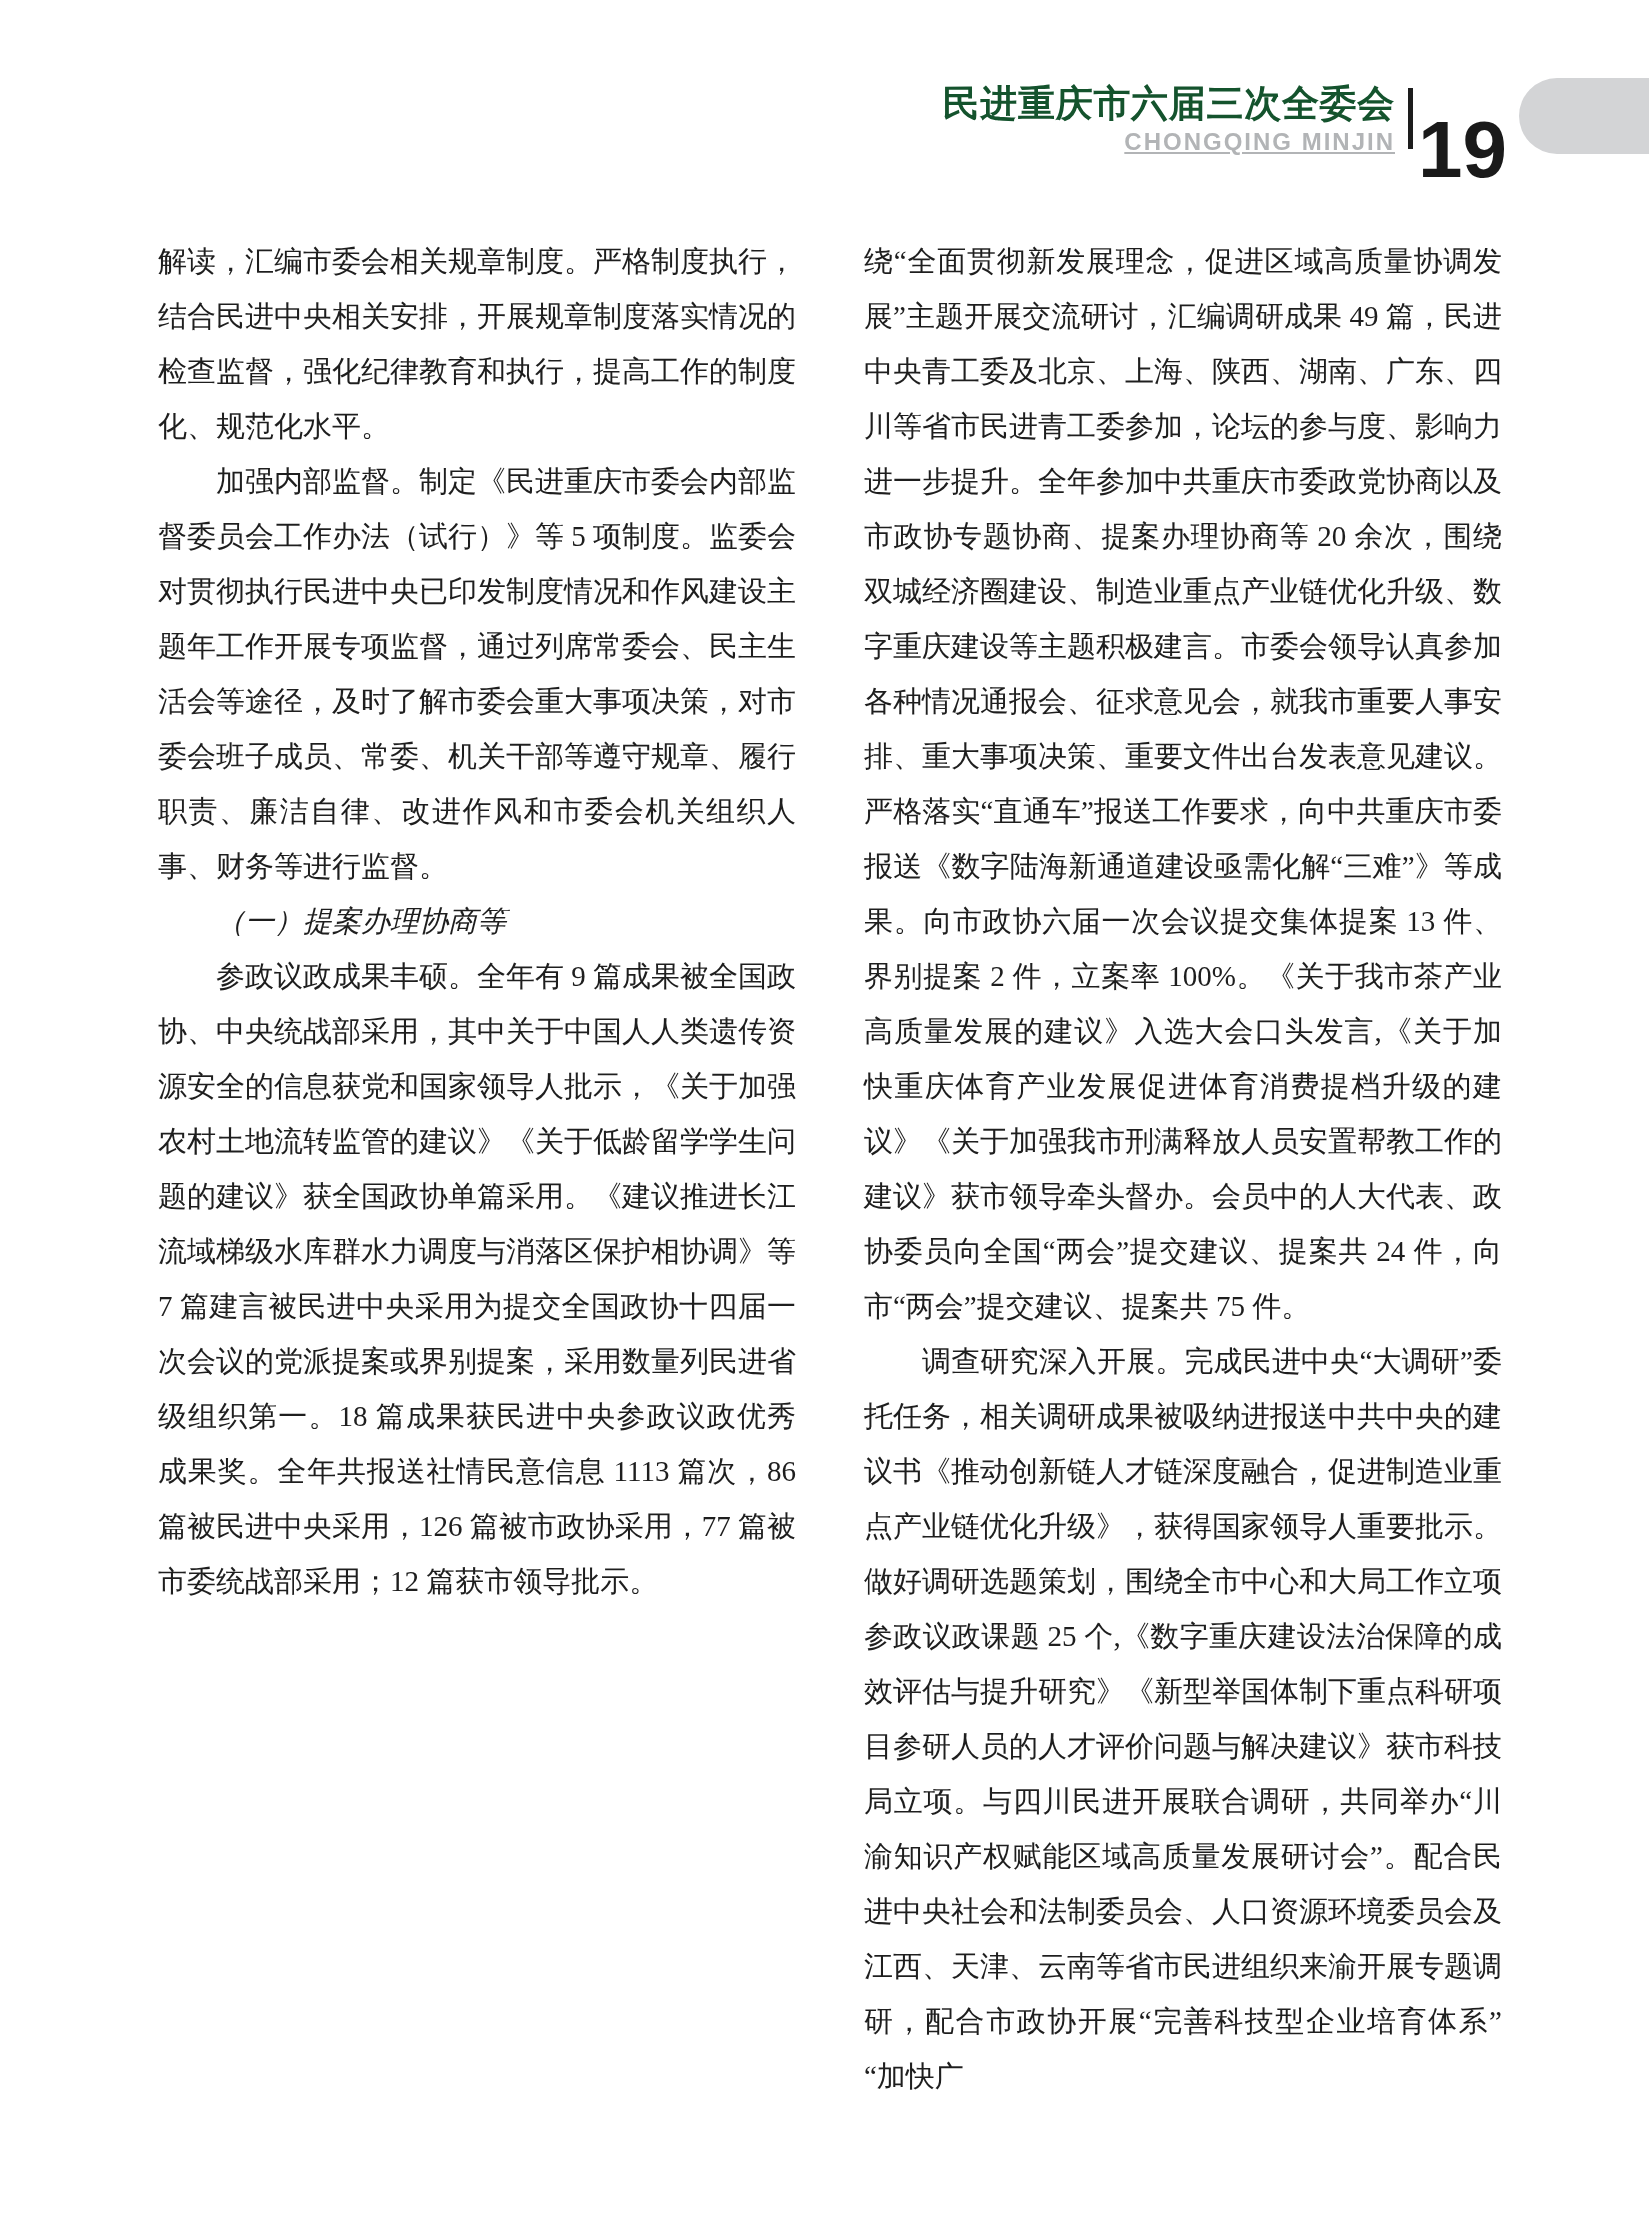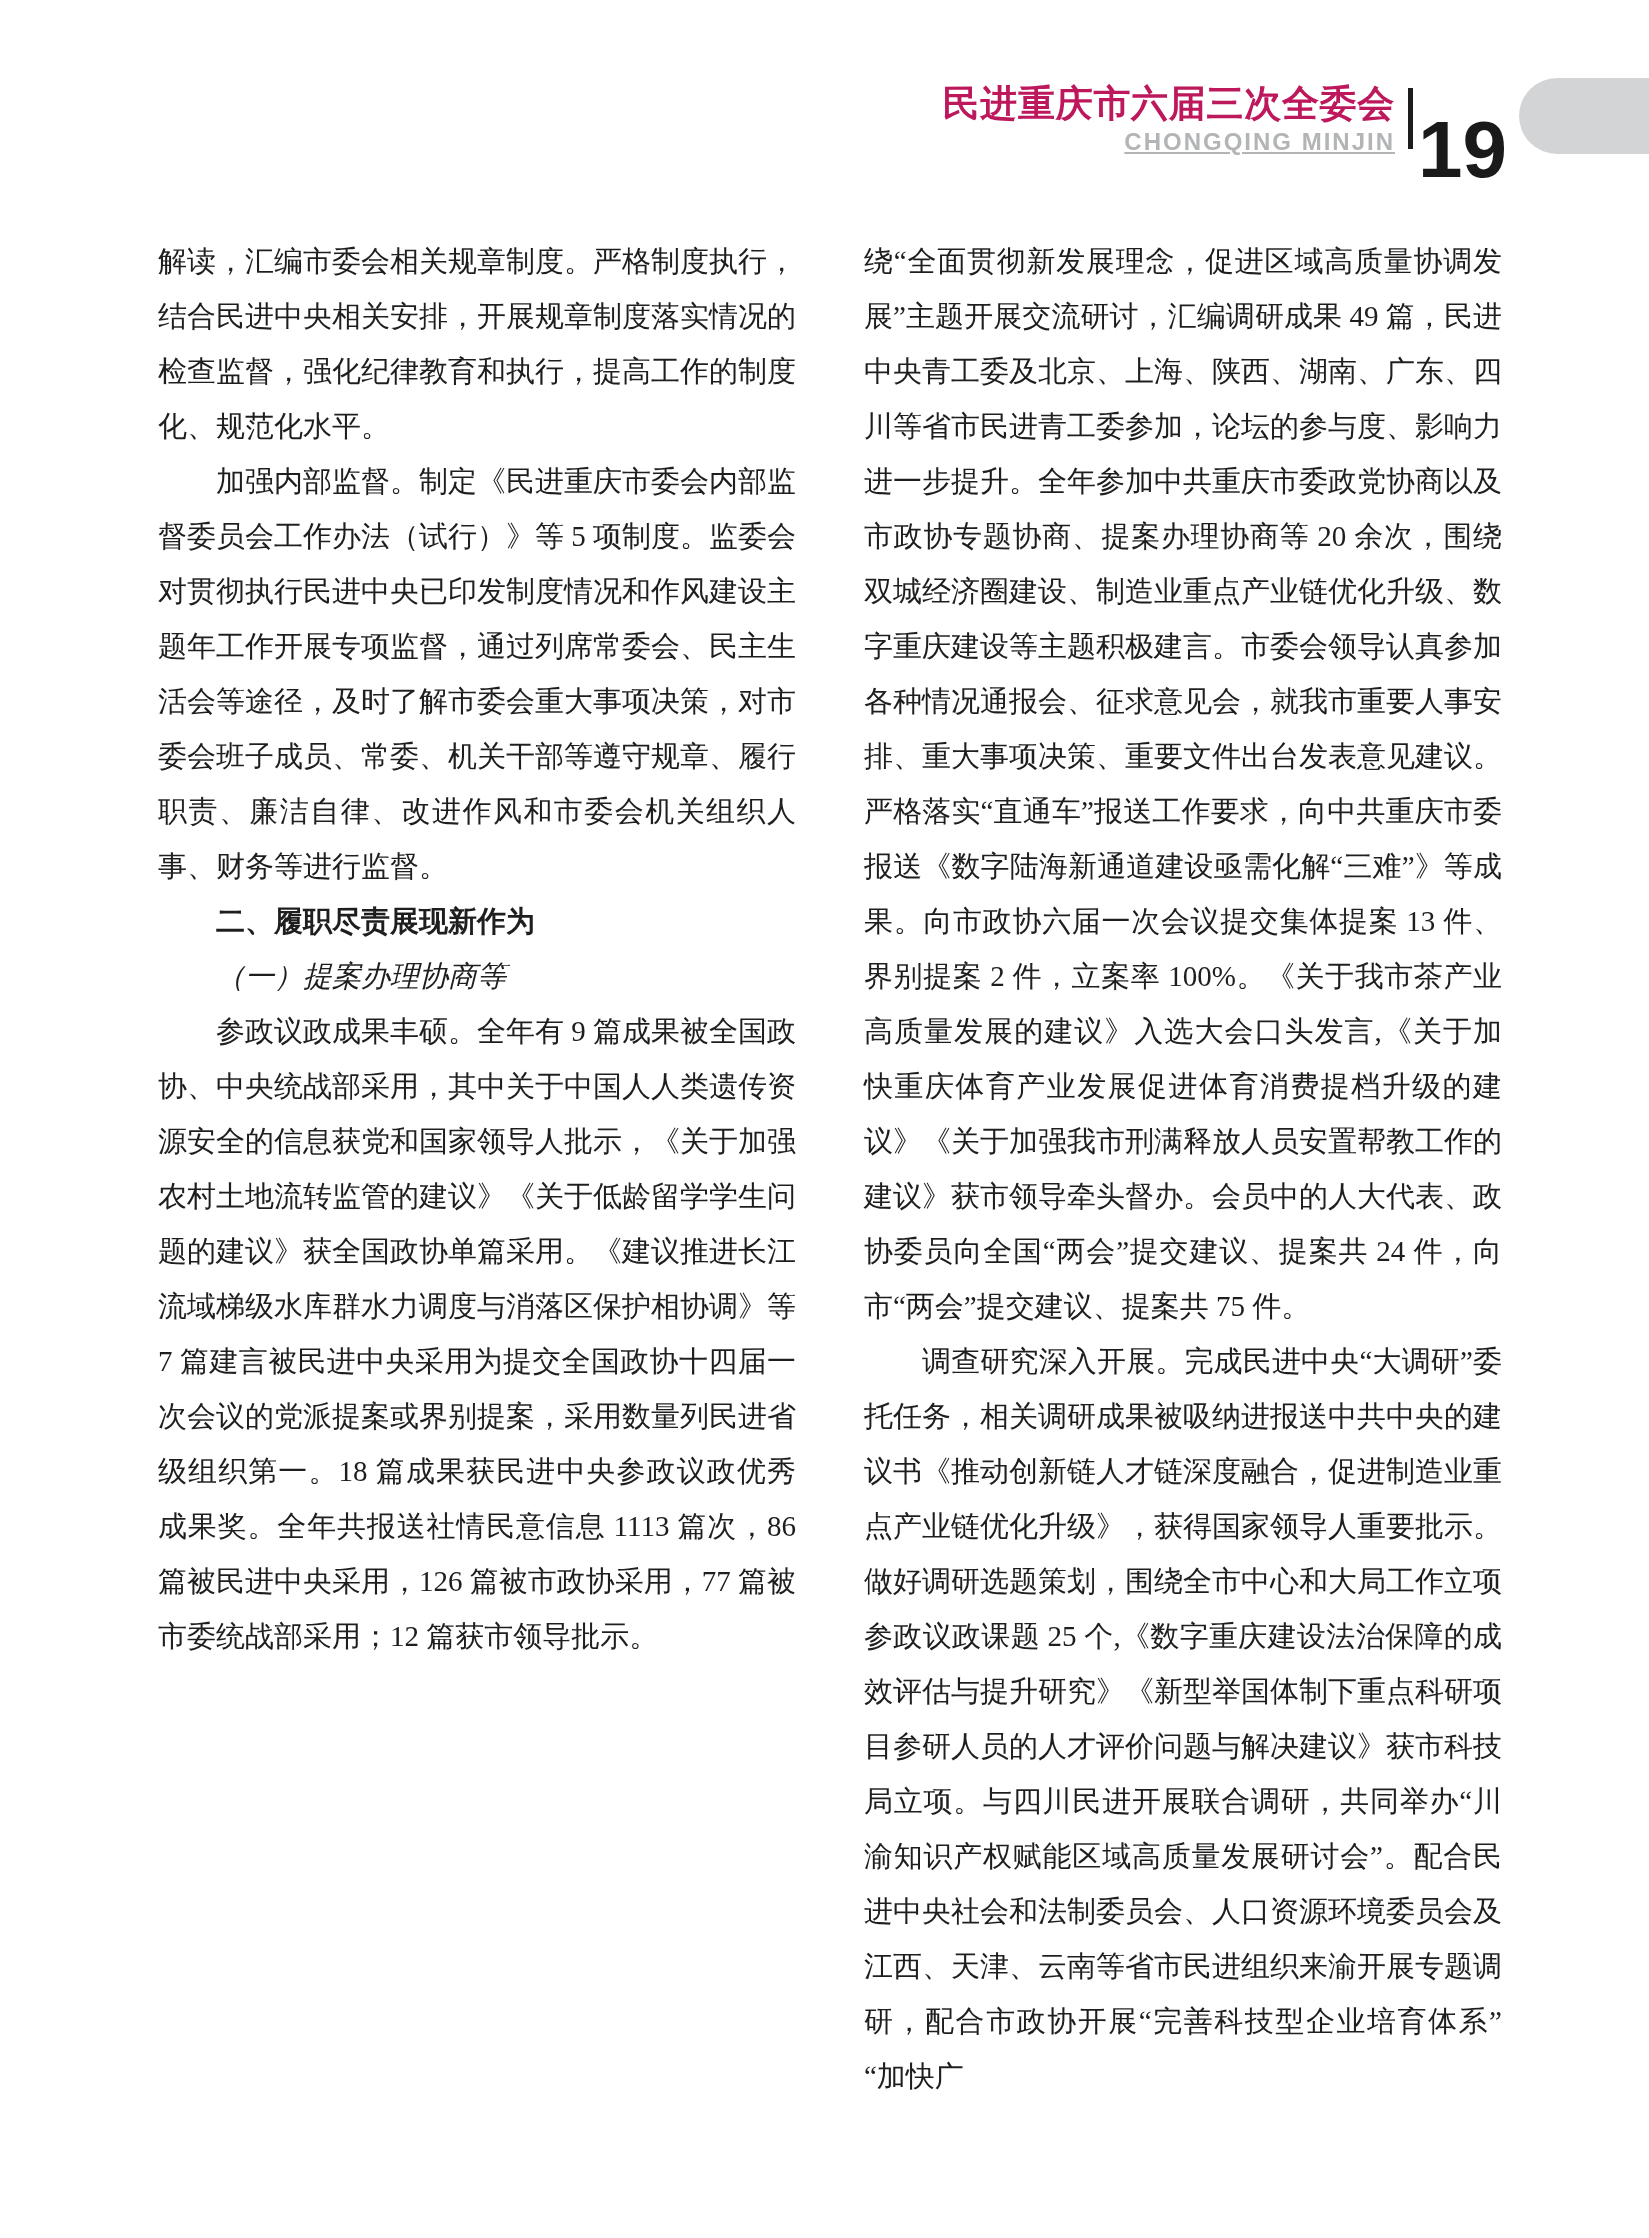--- a/index.html
+++ b/index.html
@@ -21,21 +21,21 @@
     top: 84px;
     text-align: right;
     white-space: nowrap;
   }
   .title-cn {
     font-family: "Liberation Sans", "DejaVu Sans", sans-serif;
     font-weight: 700;
     font-size: 37px;
     line-height: 39px;
     letter-spacing: 0.7px;
-    color: #be185d;
+    color: #14532d;
   }
   .title-en {
     margin-top: 6.7px;
     font-family: "Liberation Sans", "DejaVu Sans", sans-serif;
     font-weight: 700;
     font-size: 24px;
     line-height: 24px;
     letter-spacing: 2px;
     color: #b2b4b6;
     text-decoration: underline;
@@ -107,21 +107,20 @@
     </div>
     <div class="header-divider"></div>
     <div class="page-num">19</div>
     <div class="corner-tab"></div>
   </div>
 
   <div class="columns">
     <div class="column">
         <p class="para body">解读，汇编市委会相关规章制度。严格制度执行，结合民进中央相关安排，开展规章制度落实情况的检查监督，强化纪律教育和执行，提高工作的制度化、规范化水平。</p>
         <p class="para body indent">加强内部监督。制定《民进重庆市委会内部监督委员会工作办法（试行）》等 5 项制度。监委会对贯彻执行民进中央已印发制度情况和作风建设主题年工作开展专项监督，通过列席常委会、民主生活会等途径，及时了解市委会重大事项决策，对市委会班子成员、常委、机关干部等遵守规章、履行职责、廉洁自律、改进作风和市委会机关组织人事、财务等进行监督。</p>
-        <p class="para heading indent">二、履职尽责展现新作为</p>
         <p class="para subheading indent">（一）提案办理协商等</p>
         <p class="para body indent">参政议政成果丰硕。全年有 9 篇成果被全国政协、中央统战部采用，其中关于中国人人类遗传资源安全的信息获党和国家领导人批示，《关于加强农村土地流转监管的建议》《关于低龄留学学生问题的建议》获全国政协单篇采用。《建议推进长江流域梯级水库群水力调度与消落区保护相协调》等 7 篇建言被民进中央采用为提交全国政协十四届一次会议的党派提案或界别提案，采用数量列民进省级组织第一。18 篇成果获民进中央参政议政优秀成果奖。全年共报送社情民意信息 1113 篇次，86 篇被民进中央采用，126 篇被市政协采用，77 篇被市委统战部采用；12 篇获市领导批示。</p>
       </div>
     <div class="column">
         <p class="para body">绕“全面贯彻新发展理念，促进区域高质量协调发展”主题开展交流研讨，汇编调研成果 49 篇，民进中央青工委及北京、上海、陕西、湖南、广东、四川等省市民进青工委参加，论坛的参与度、影响力进一步提升。全年参加中共重庆市委政党协商以及市政协专题协商、提案办理协商等 20 余次，围绕双城经济圈建设、制造业重点产业链优化升级、数字重庆建设等主题积极建言。市委会领导认真参加各种情况通报会、征求意见会，就我市重要人事安排、重大事项决策、重要文件出台发表意见建议。严格落实“直通车”报送工作要求，向中共重庆市委报送《数字陆海新通道建设亟需化解“三难”》等成果。向市政协六届一次会议提交集体提案 13 件、界别提案 2 件，立案率 100%。《关于我市茶产业高质量发展的建议》入选大会口头发言,《关于加快重庆体育产业发展促进体育消费提档升级的建议》《关于加强我市刑满释放人员安置帮教工作的建议》获市领导牵头督办。会员中的人大代表、政协委员向全国“两会”提交建议、提案共 24 件，向市“两会”提交建议、提案共 75 件。</p>
         <p class="para body indent">调查研究深入开展。完成民进中央“大调研”委托任务，相关调研成果被吸纳进报送中共中央的建议书《推动创新链人才链深度融合，促进制造业重点产业链优化升级》，获得国家领导人重要批示。做好调研选题策划，围绕全市中心和大局工作立项参政议政课题 25 个,《数字重庆建设法治保障的成效评估与提升研究》《新型举国体制下重点科研项目参研人员的人才评价问题与解决建议》获市科技局立项。与四川民进开展联合调研，共同举办“川渝知识产权赋能区域高质量发展研讨会”。配合民进中央社会和法制委员会、人口资源环境委员会及江西、天津、云南等省市民进组织来渝开展专题调研，配合市政协开展“完善科技型企业培育体系”“加快广</p>
       </div>
   </div>
 
 </div>

